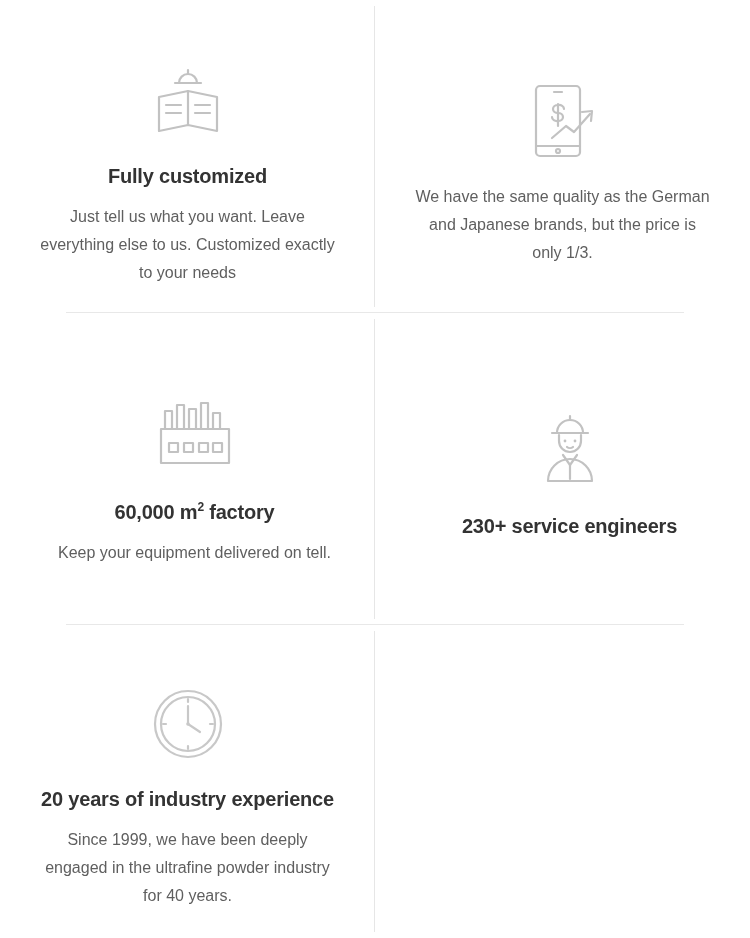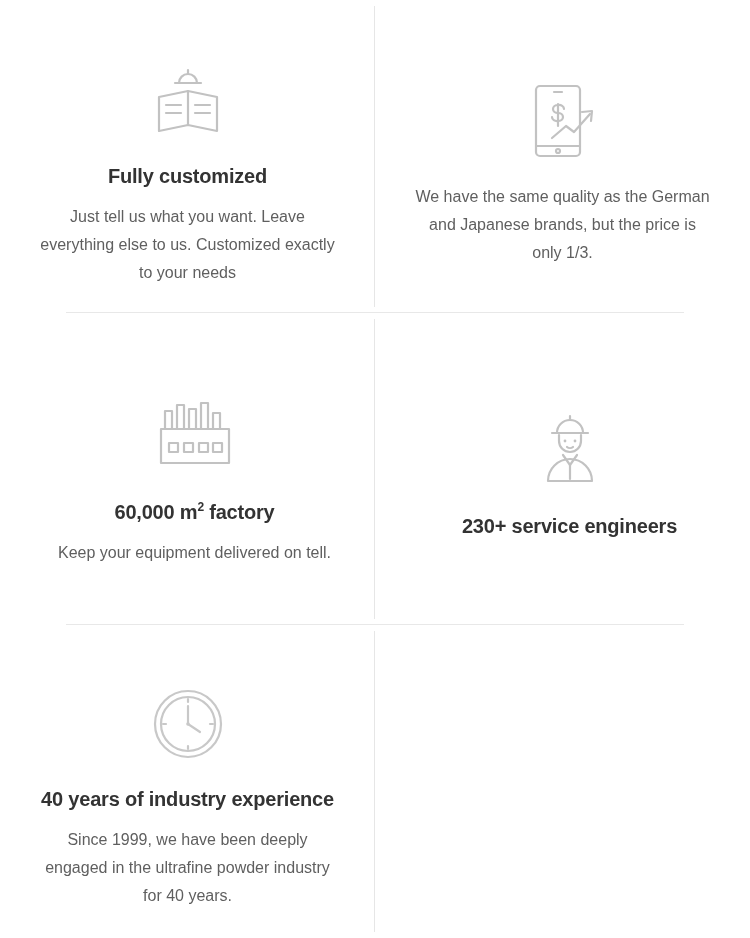--- a/index.html
+++ b/index.html
@@ -188,18 +188,18 @@
         <circle cx="37" cy="37" r="33"></circle>
         <circle cx="37" cy="37" r="27"></circle>
         <path d="M37 19 v18 l12 8"></path>
         <circle cx="37" cy="37" r="1.8" fill="#c8c8c8" stroke="none"></circle>
         <path d="M37 12 v3"></path>
         <path d="M62 37 h-3"></path>
         <path d="M37 62 v-3"></path>
         <path d="M12 37 h3"></path>
       </svg>
     </div>
-    <h3 class="title">40 years of industry experience</h3>
+    <h3 class="title">20 years of industry experience</h3>
     <p class="desc">Since 1999, we have been deeply engaged in the ultrafine powder industry for 40 years.</p>
   </div>
 
 
 </div>
 
 </body></html>

